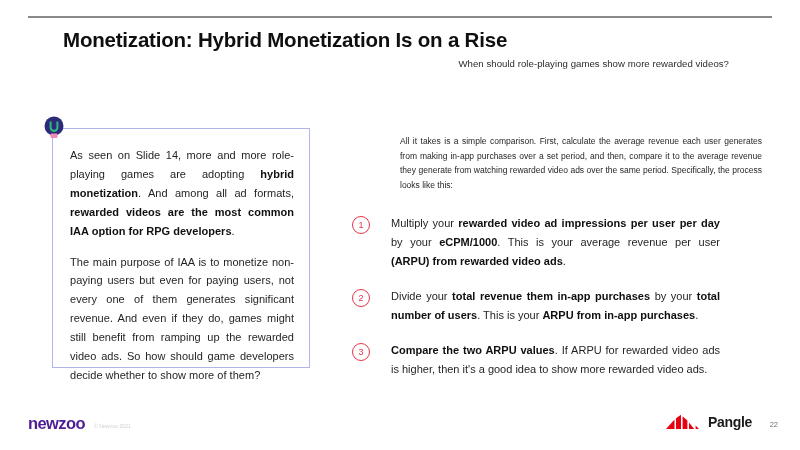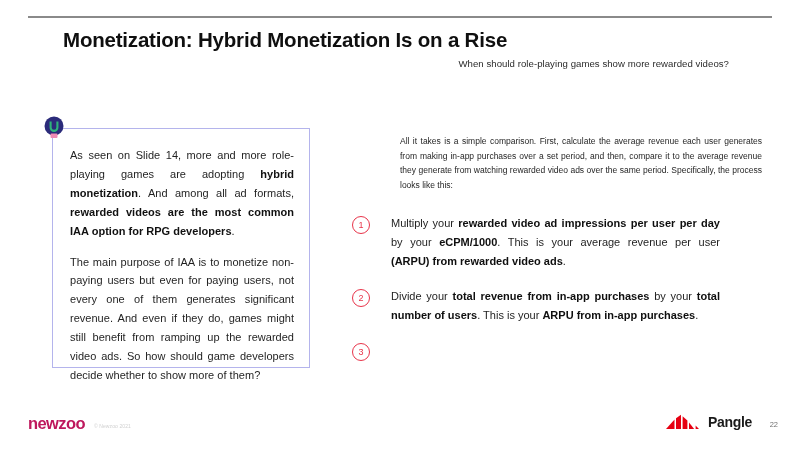--- a/index.html
+++ b/index.html
@@ -138,21 +138,21 @@
   .step-text b { font-weight: bold; color: #0f0f0f; }
 
   
   .newzoo-logo {
     position: absolute;
     left: 28px;
     top: 414px;
     font-size: 16.5px;
     font-weight: bold;
     letter-spacing: -0.6px;
-    color: #be185d;
+    color: #4c1d95;
   }
   .copyright {
     position: absolute;
     left: 94px;
     top: 423px;
     font-size: 5px;
     color: #d0d0d0;
     letter-spacing: 0.1px;
   }
   .pangle {
@@ -203,24 +203,25 @@
 
 <div class="intro-text"><span>All it takes is a simple comparison. First, calculate the average revenue each user generates from making in-app purchases over a set period, and then, compare it to the average revenue they generate from watching rewarded video ads over the same period. Specifically, the process looks like this:</span></div>
 
 <div class="steps">
   <div class="step">
     <span class="step-num">1</span>
     <div class="step-text"><span>Multiply your </span><b>rewarded video ad impressions per user per day</b><span> by your </span><b>eCPM/1000</b><span>. This is your average revenue per user </span><b>(ARPU) from rewarded video ads</b><span>.</span></div>
   </div>
   <div class="step">
     <span class="step-num">2</span>
-    <div class="step-text"><span>Divide your </span><b>total revenue from in-app purchases</b><span> by your </span><b>total number of users</b><span>. This is your </span><b>ARPU from in-app purchases</b><span>.</span></div>
+    <div class="step-text"><span>Divide your </span><b>total revenue them in-app purchases</b><span> by your </span><b>total number of users</b><span>. This is your </span><b>ARPU from in-app purchases</b><span>.</span></div>
   </div>
   <div class="step">
     <span class="step-num">3</span>
+    <div class="step-text"><b>Compare the two ARPU values</b><span>. If ARPU for rewarded video ads is higher, then it's a good idea to show more rewarded video ads.</span></div>
   </div>
 </div>
 
 <div class="newzoo-logo">newzoo</div>
 <div class="copyright">© Newzoo 2021</div>
 
 <div class="pangle">
   <span class="pangle-mark">
     <svg width="36" height="16" viewBox="0 0 36 16" xmlns="http://www.w3.org/2000/svg">
       <path d="M0 15 L8.5 5.5 L8.5 15 Z" fill="#e60012"></path>

